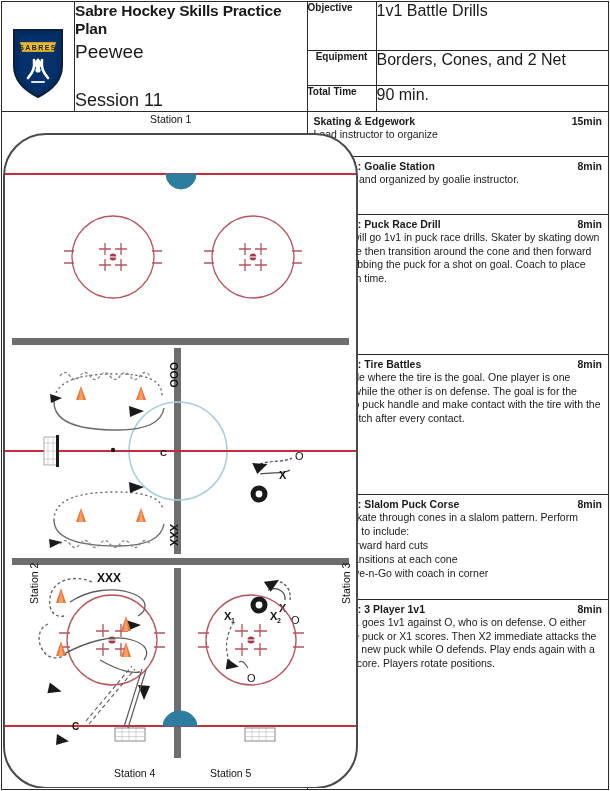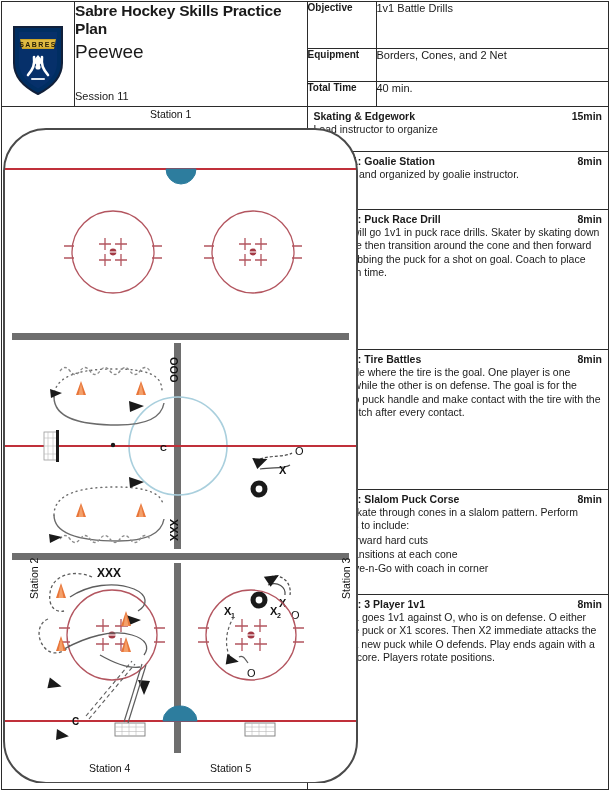--- a/index.html
+++ b/index.html
@@ -7,40 +7,40 @@
   .page{width:540px;height:791px;position:relative;box-sizing:border-box;border-radius:9px;}
   table.main{border-collapse:collapse;width:608px;height:789px;table-layout:fixed;margin:1px;}
   table.main td{border:1px solid #2b2b2b;vertical-align:top;padding:0;}
 
   
   .logo-cell{width:72px;}
   .logo-wrap{display:flex;align-items:center;justify-content:center;height:100%;padding-top:6px;}
   .title-cell{padding:4px 8px 6px 8px;}
   .ptitle{font-size:15.5px;font-weight:bold;line-height:1.15;letter-spacing:-0.2px;}
   .plevel{font-size:19px;line-height:1.3;margin-top:2px;font-weight:normal;}
-  .psession{font-size:11px;margin-top:26px;}
+  .psession{font-size:18px;margin-top:26px;}
   .lbl-cell{width:68px;padding:4px 5px;font-size:10px;font-weight:bold;}
-  .val-cell{padding:4px 6px;font-size:11px;}
+  .val-cell{padding:4px 6px;font-size:16px;}
 
   
   .info-cell{padding:0;}
   .sect{padding:3px 6px 4px 6px;border-bottom:1px solid #2b2b2b;box-sizing:border-box;}
   .sect:last-child{border-bottom:none;}
   .sect-head{display:flex;justify-content:space-between;align-items:baseline;font-weight:bold;font-size:10.5px;}
   .sect-body{font-size:10.5px;line-height:1.28;margin-top:1px;}
   ul.bul{margin:1px 0 0 0;padding-left:30px;font-size:10.5px;line-height:1.32;}
   ul.bul li{margin:0;}
 
   
   .rink-cell{padding:0;position:relative;}
   .rink-box{position:relative;width:357px;height:676px;}
   .rink-box svg{display:block;}
   .lab{position:absolute;font-size:10.5px;color:#111;}
   .lab-s1{left:148px;top:1px;}
-  .lab-s4{left:87px;top:655px;text-align:right;}
+  .lab-s4{left:112px;top:655px;text-align:right;}
   .lab-s5{left:208px;top:655px;}
   .lab-rot{transform:rotate(-90deg);transform-origin:left top;white-space:nowrap;}
   .lab-s2{left:26px;top:492px;}
   .lab-s3{left:338px;top:492px;}
 </style>
 </head>
 <body>
 
 <div class="page">
 <table class="main">
@@ -67,26 +67,26 @@
     </td>
     <td class="title-cell" rowspan="3">
       <div class="ptitle">Sabre Hockey Skills Practice Plan</div>
       <div class="plevel">Peewee</div>
       <div class="psession">Session 11</div>
     </td>
     <td class="lbl-cell" style="height:46px;">Objective</td>
     <td class="val-cell">1v1 Battle Drills</td>
   </tr>
   <tr>
-    <td class="lbl-cell" style="height:32px;">Equipment</td>
+    <td class="lbl-cell" style="height:32px;text-align:center;">Equipment</td>
     <td class="val-cell">Borders, Cones, and 2 Net</td>
   </tr>
   <tr>
     <td class="lbl-cell" style="height:24px;">Total Time</td>
-    <td class="val-cell">40 min.</td>
+    <td class="val-cell">90 min.</td>
   </tr>
 
   <tr>
 
     <td class="rink-cell" colspan="2">
       <div class="rink-box">
         <svg width="357" height="676" viewBox="0 0 357 676">
 
           <path d="M44 22 H313 A42 42 0 0 1 355 64 V634 A42 42 0 0 1 313 676 H44 A42 42 0 0 1 2 634 V64 A42 42 0 0 1 44 22 Z" fill="#ffffff" stroke="#4a4a4a" stroke-width="2"></path>
 

